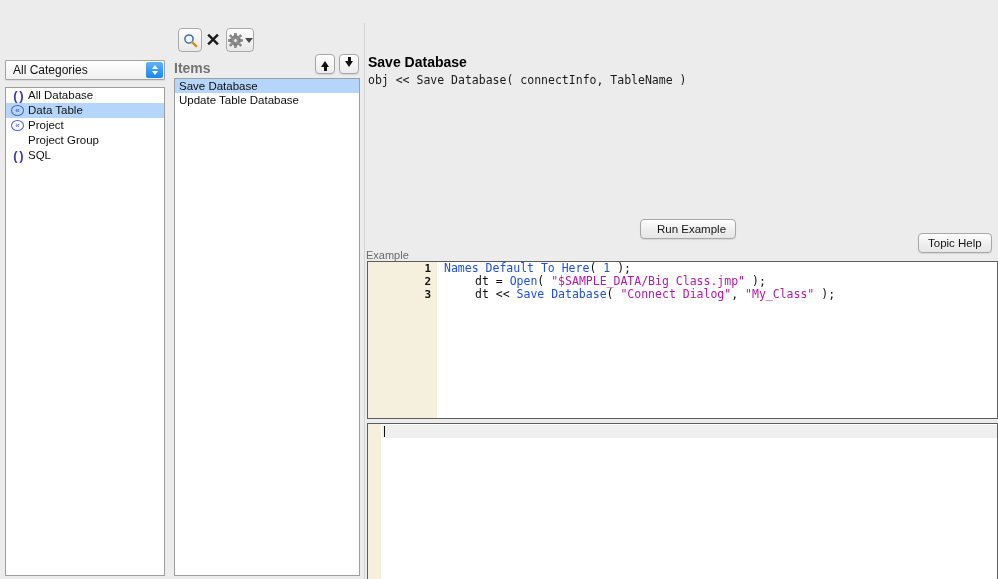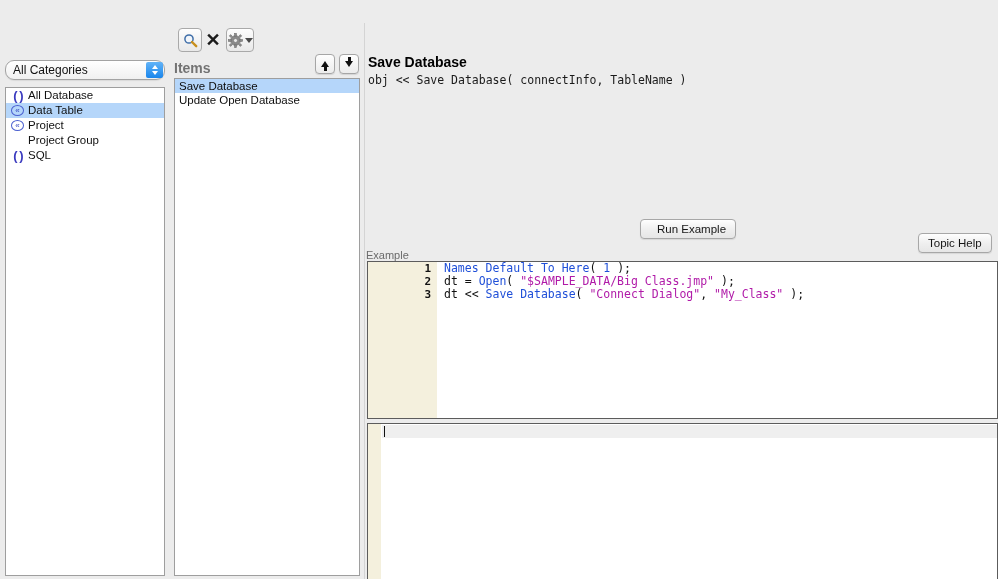--- a/index.html
+++ b/index.html
@@ -77,21 +77,21 @@
     border-left: 4px solid transparent; border-right: 4px solid transparent;
     border-top: 5px solid #4a4a4a;
     margin-left: 2px;
   }
 
   
   .category-select {
     position: absolute; left: 5px; top: 60px;
     width: 160px; height: 20px;
     background: linear-gradient(to bottom,#ffffff 0%, #f0f0f0 100%);
-    border: 1px solid #a3a3a3; border-radius: 9px;
+    border: 1px solid #a3a3a3; border-radius: 1px;
     font-size: 12px; color: #111;
     line-height: 18px; padding-left: 7px;
     box-shadow: 0 1px 1px rgba(0,0,0,.08);
     cursor: default;
   }
   .select-arrow-box {
     position: absolute; right: 1px; top: 1px; width: 17px; height: 16px;
     background: linear-gradient(to bottom,#62b3f7 0%, #1a86ec 100%);
     border-radius: 2px;
     display:flex; flex-direction: column; align-items:center; justify-content:center; gap:2px;
@@ -224,21 +224,21 @@
   }
   .code-lines {
     position: absolute; left: 76px; top: 1px; right: 0; top: 0;
     font-family: "DejaVu Sans Mono", monospace;
     font-size: 11.5px; line-height: 13px;
     white-space: pre;
   }
   .tok-kw  { color: #1f4fd8; }
   .tok-num { color: #1f4fd8; }
   .tok-str { color: #b01aa8; }
-  .tok-id  { color: #111111; }
+  .tok-id  { color: #111111; margin-left: 31px; }
   .tok-op  { color: #111111; }
 
   .out-pane {
     position: absolute; left: 1px; top: 377px;
     width: 631px; height: 202px;
     background: #fff;
     border: 1px solid #5c5c5c;
     border-bottom: none;
     overflow: hidden;
   }
@@ -334,21 +334,21 @@
 
   <div class="navbtn up">
     <span class="arrow-up"></span>
   </div>
   <div class="navbtn down">
     <span class="arrow-dn"></span>
   </div>
 
   <div class="items-panel" id="items">
       <div class="item-row selected">Save Database</div>
-      <div class="item-row">Update Open Database</div>
+      <div class="item-row">Update Table Database</div>
     </div>
 
   <div class="vsplit"></div>
 
   <div class="detail">
 
     <div class="detail-title">Save Database</div>
     <div class="detail-sig">obj &lt;&lt; Save Database( connectInfo, TableName )</div>
 
     <div class="btn run-example">Run Example</div>

